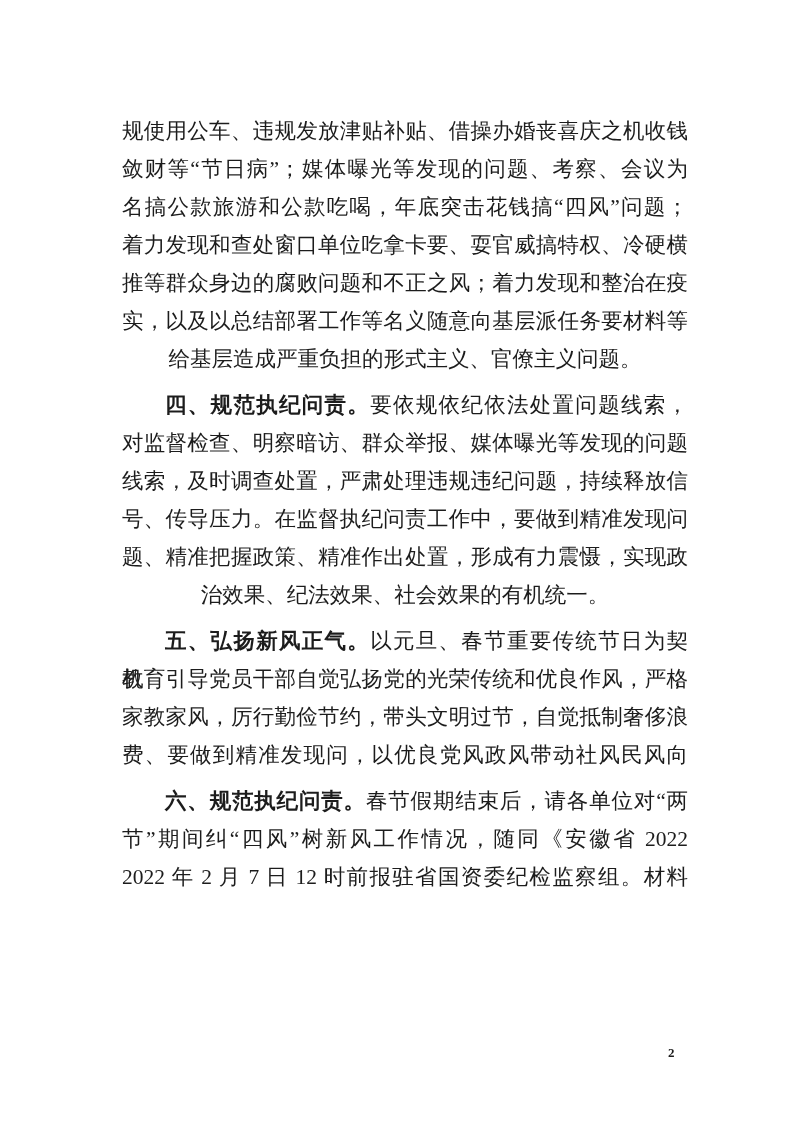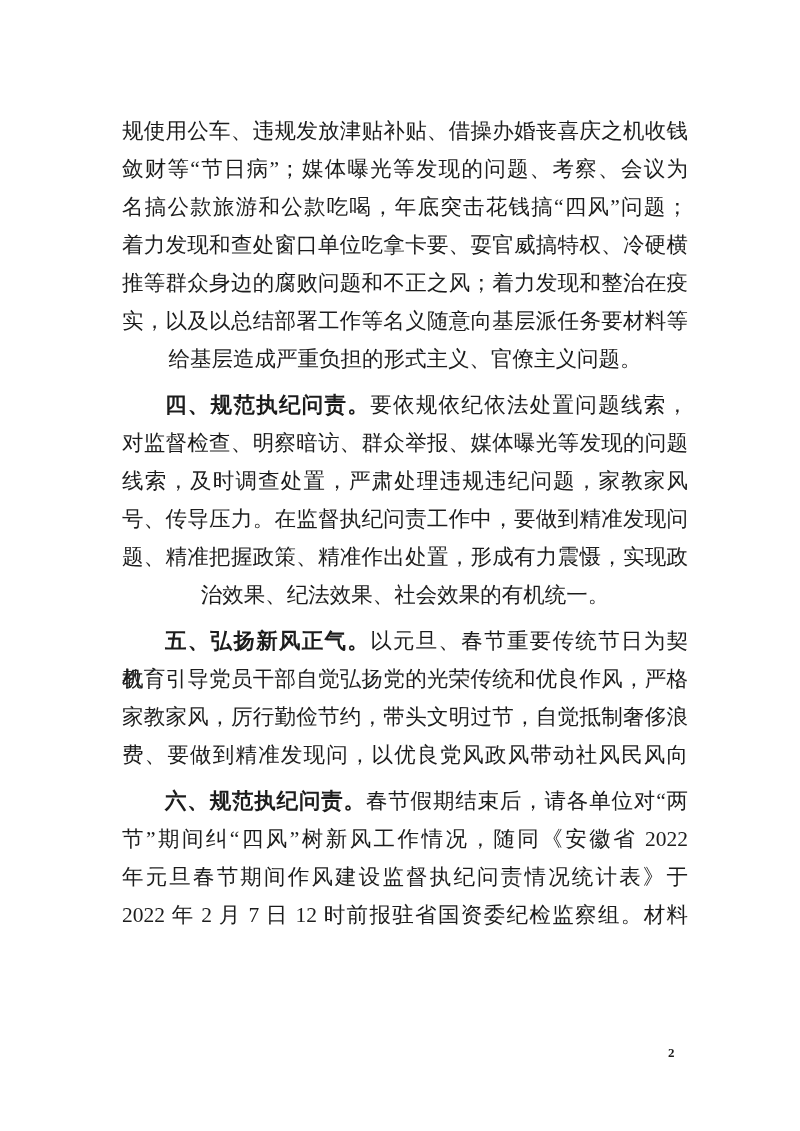--- a/index.html
+++ b/index.html
@@ -69,32 +69,31 @@
         <div class="line fill">敛财等“节日病”；媒体曝光等发现的问题、考察、会议为</div>
         <div class="line fill">名搞公款旅游和公款吃喝，年底突击花钱搞“四风”问题；</div>
         <div class="line fill">着力发现和查处窗口单位吃拿卡要、耍官威搞特权、冷硬横</div>
         <div class="line fill">推等群众身边的腐败问题和不正之风；着力发现和整治在疫</div>
         <div class="line fill">实，以及以总结部署工作等名义随意向基层派任务要材料等</div>
         <div class="line">给基层造成严重负担的形式主义、官僚主义问题。</div>
       </div>
       <div class="paragraph">
         <div class="line fill indent"><span class="lead">四、规范执纪问责。</span>要依规依纪依法处置问题线索，</div>
         <div class="line fill">对监督检查、明察暗访、群众举报、媒体曝光等发现的问题</div>
-        <div class="line fill">线索，及时调查处置，严肃处理违规违纪问题，家教家风</div>
+        <div class="line fill">线索，及时调查处置，严肃处理违规违纪问题，持续释放信</div>
         <div class="line fill">号、传导压力。在监督执纪问责工作中，要做到精准发现问</div>
         <div class="line fill">题、精准把握政策、精准作出处置，形成有力震慑，实现政</div>
         <div class="line">治效果、纪法效果、社会效果的有机统一。</div>
       </div>
       <div class="paragraph">
         <div class="line fill indent"><span class="lead">五、弘扬新风正气。</span>以元旦、春节重要传统节日为契机，</div>
         <div class="line fill">教育引导党员干部自觉弘扬党的光荣传统和优良作风，严格</div>
         <div class="line fill">家教家风，厉行勤俭节约，带头文明过节，自觉抵制奢侈浪</div>
         <div class="line fill">费、要做到精准发现问，以优良党风政风带动社风民风向</div>
       </div>
       <div class="paragraph">
         <div class="line fill indent"><span class="lead">六、规范执纪问责。</span>春节假期结束后，请各单位对“两</div>
         <div class="line fill">节”期间纠“四风”树新风工作情况，随同《安徽省 2022</div>
-        <div class="line fill">年元旦春节期间作风建设监督执纪问责情况统计表》于</div>
         <div class="line fill">2022 年 2 月 7 日 12 时前报驻省国资委纪检监察组。材料</div>
       </div>
     </div>
   <div class="page-number">2</div>
 </div>
 
 </body></html>

